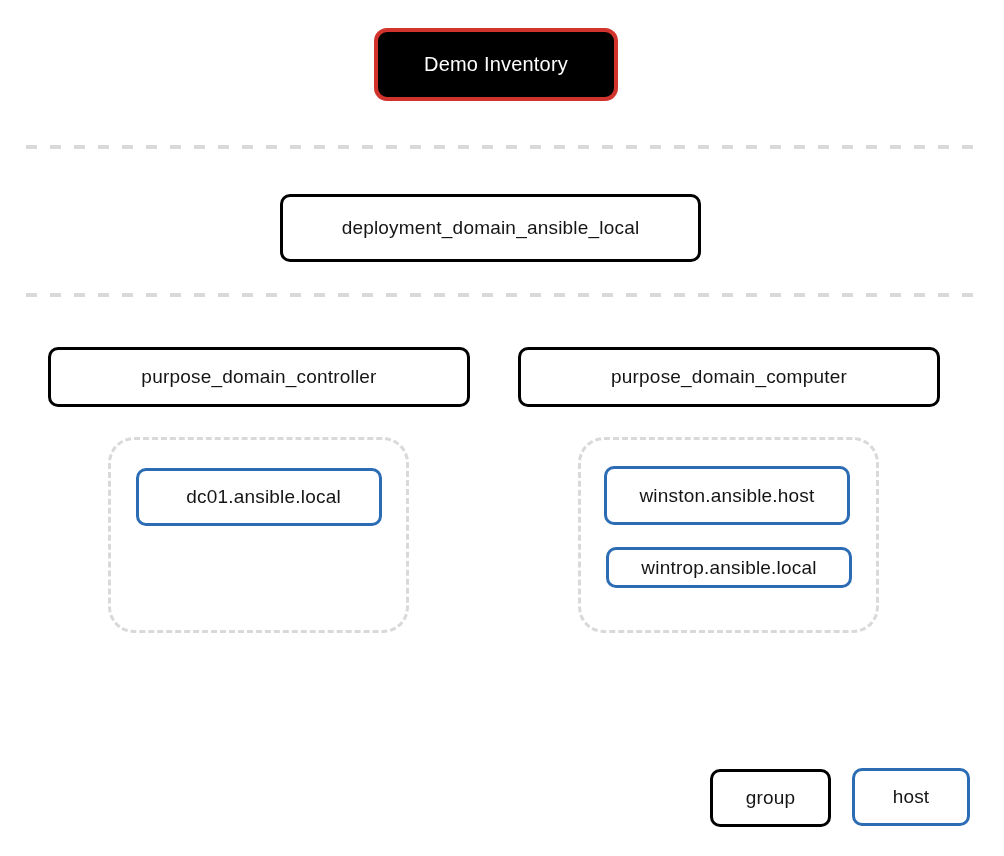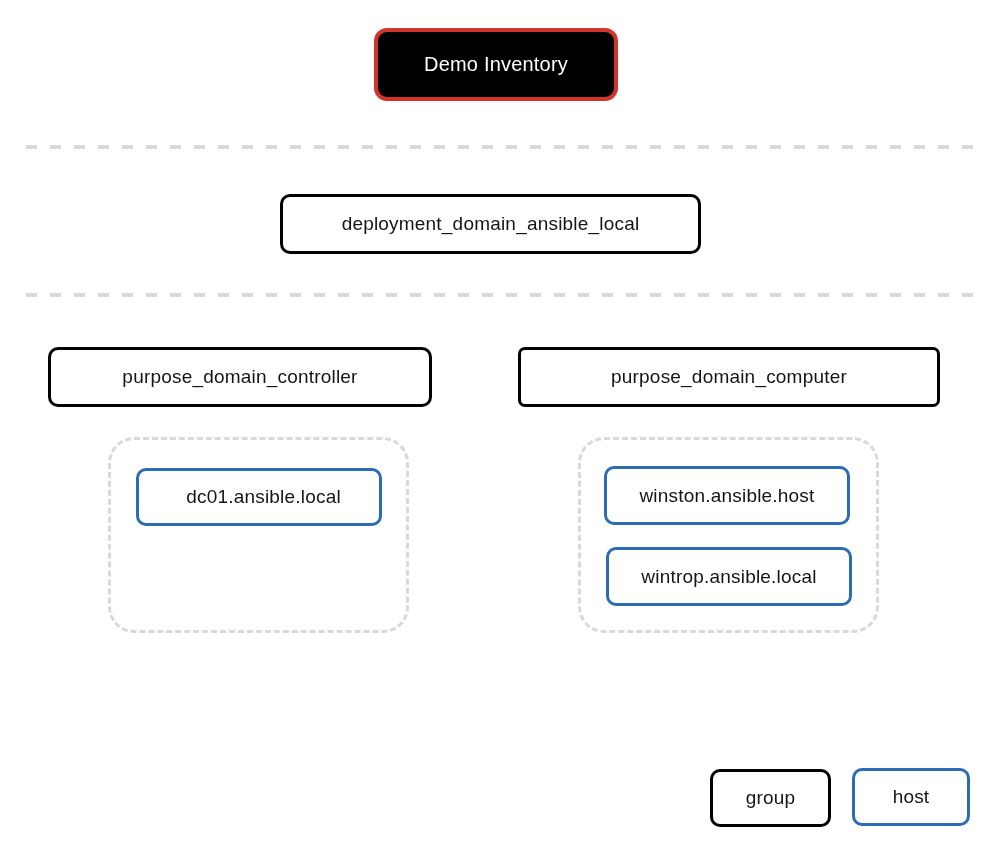--- a/index.html
+++ b/index.html
@@ -67,31 +67,31 @@
   .host-container {
     position: absolute;
     border: 3px dashed var(--dash-gray, #dcdcdc);
     border-radius: 26px;
     background: transparent;
   }
 
   #sep1 { top: 145px; }
   #sep2 { top: 293px; }
 
-  #deployment-group { left: 280px; top: 194px; width: 421px; height: 60px; }
+  #deployment-group { left: 280px; top: 194px; width: 421px; height: 68px; }
 
-  #controller-group { left: 48px;  top: 347px; width: 384px; height: 60px; }
-  #computer-group   { left: 518px; top: 347px; width: 422px; height: 60px; border-radius: 7px; }
+  #controller-group { left: 48px;  top: 347px; width: 422px; height: 60px; }
+  #computer-group   { left: 518px; top: 347px; width: 422px; height: 60px; }
 
   #controller-container { left: 108px; top: 437px; width: 301px; height: 196px; }
   #computer-container   { left: 578px; top: 437px; width: 301px; height: 196px; }
 
   #host-dc01    { left: 136px; top: 468px; width: 246px; height: 58px; padding-left: 9px; }
   #host-winston { left: 604px; top: 466px; width: 246px; height: 59px; }
-  #host-wintrop { left: 606px; top: 547px; width: 246px; height: 59px; }
+  #host-wintrop { left: 606px; top: 547px; width: 246px; height: 41px; }
 
   #legend-group { left: 710px; top: 769px; width: 121px; height: 58px; }
   #legend-host  { left: 852px; top: 768px; width: 118px; height: 58px; }
 </style>
 </head>
 <body>
 
 <div class="canvas">
 
   <div class="node inventory-node">

